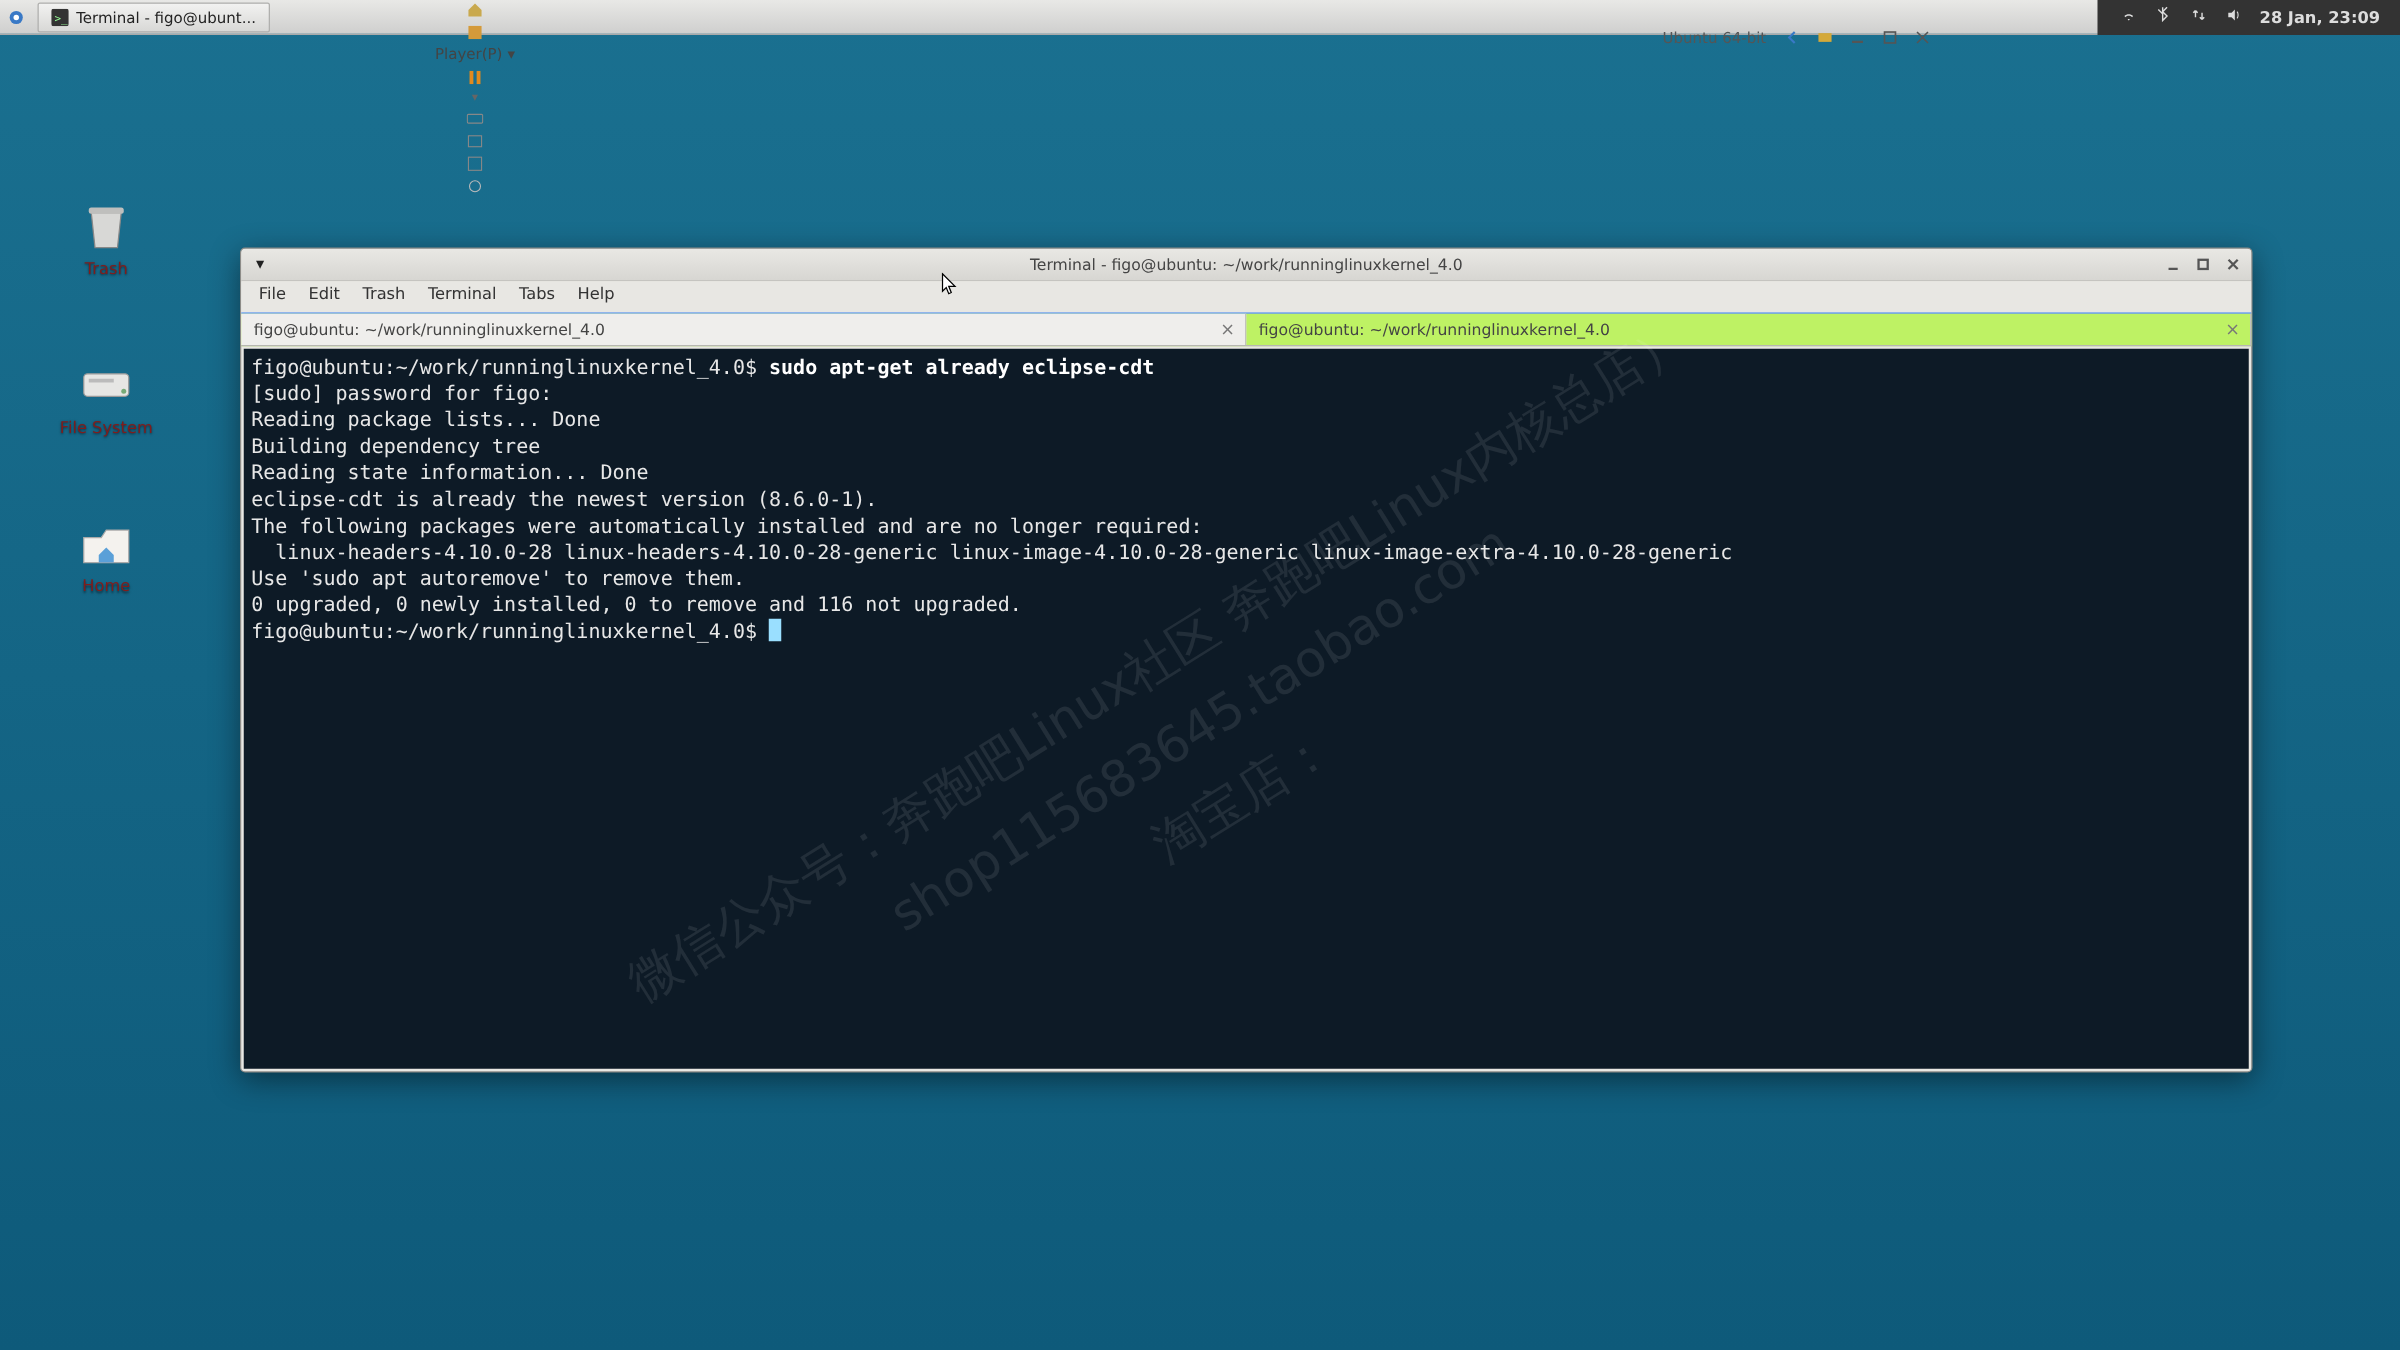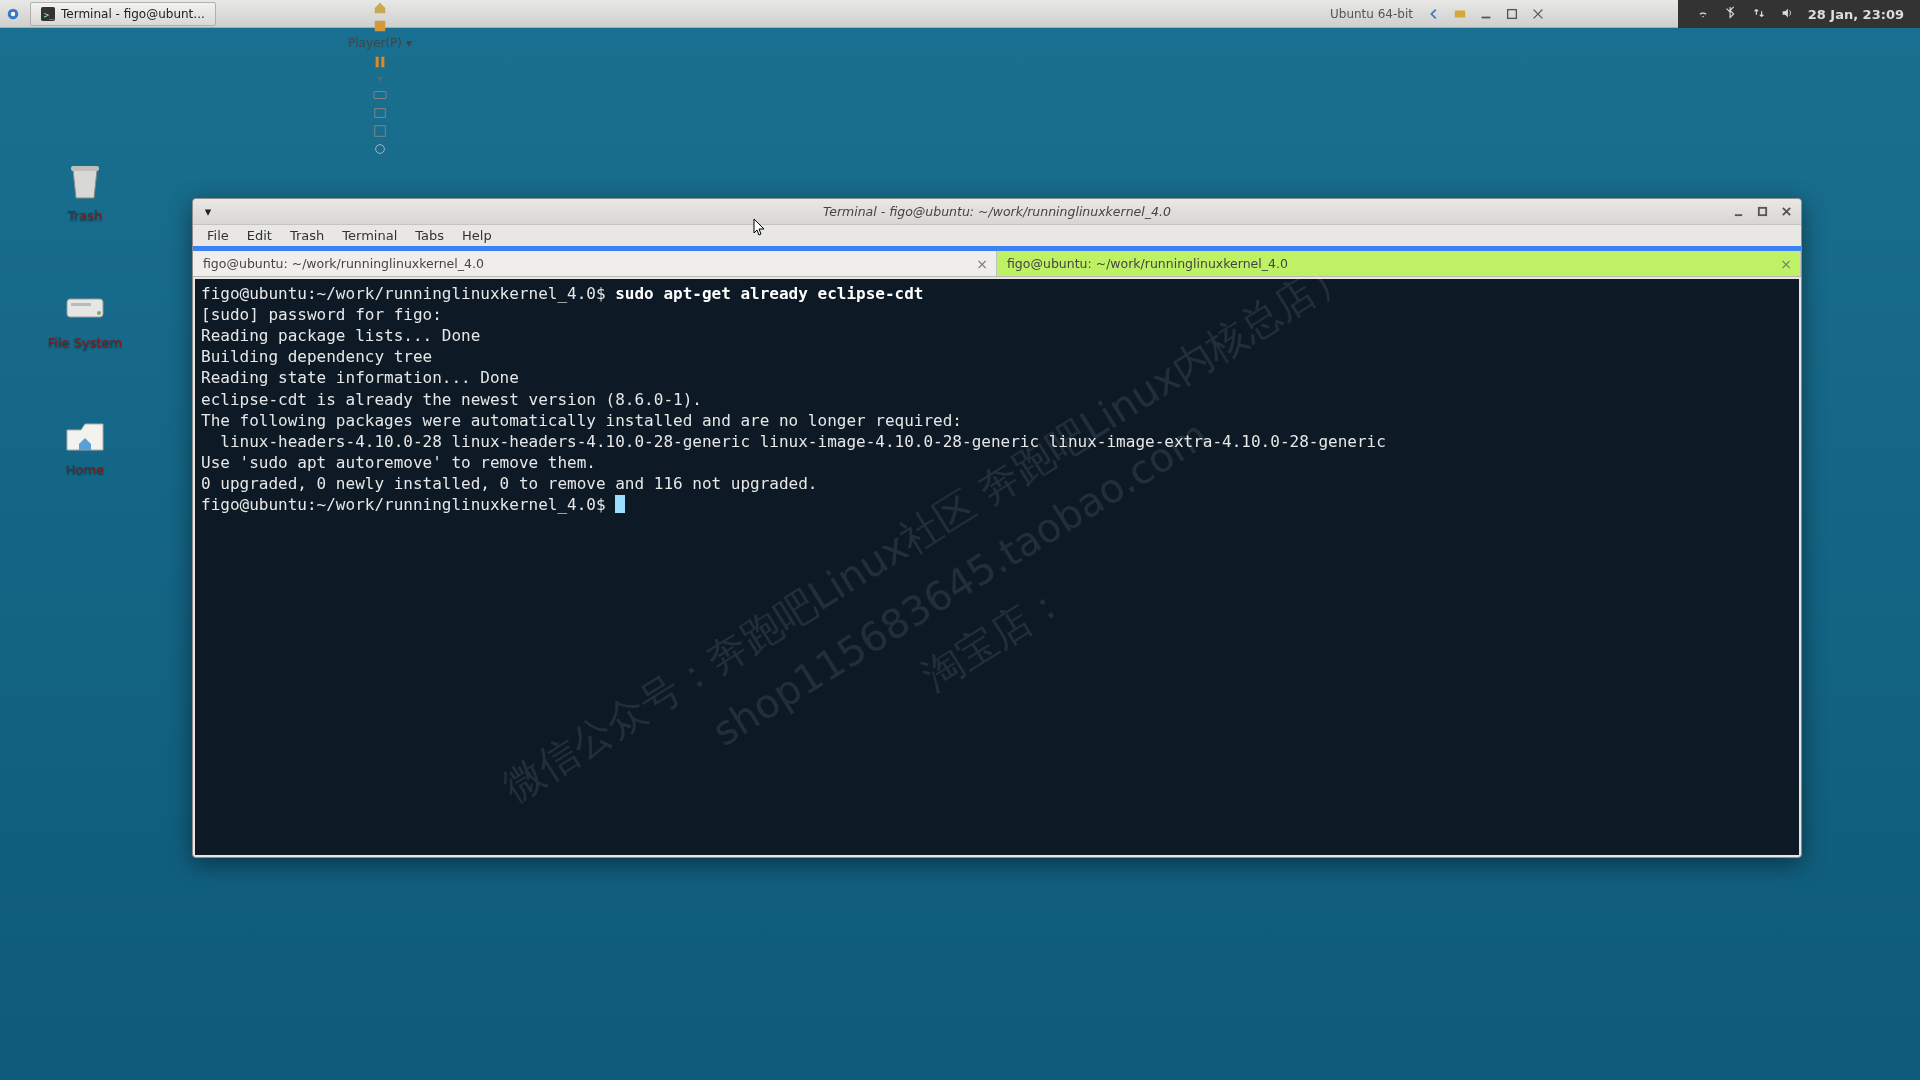--- a/index.html
+++ b/index.html
@@ -64,28 +64,28 @@
   position: absolute; left: 192px; top: 198px; width: 1610px; height: 660px;
   background: #e8e7e3; border: 1px solid #8d8c88; border-radius: 4px;
   box-shadow: 0 6px 24px rgba(0,0,0,.45);
 }
 .titlebar {
   height: 26px; display: flex; align-items: center; padding: 0 6px;
   background: linear-gradient(#e9e8e4,#d7d6d2); border-bottom: 1px solid #c5c4c0;
   border-radius: 4px 4px 0 0; position: relative;
 }
 .titlebar .menu-trigger { width: 18px; display:flex; align-items:center; justify-content:center; }
-.titlebar .title { position:absolute; left:0; right:0; text-align:center; font-size:12.5px; color:#444; pointer-events:none;font-style:italic; }
+.titlebar .title { position:absolute; left:0; right:0; text-align:center; font-size:12.5px; color:#444; pointer-events:none; }
 .titlebar .wctl { margin-left:auto; display:flex; gap:6px; }
 .titlebar .wbtn { width:18px; height:18px; display:flex; align-items:center; justify-content:center; color:#555; }
 .titlebar .wbtn svg { width:11px; height:11px; stroke:#555; fill:none; stroke-width:2; }
 
 .menubar {
-  height: 26px; display:flex; align-items:flex-end; gap: 2px; padding: 0 6px;
-  background: #e8e7e3; border-bottom: 5px solid #3b82f6;
+  height: 26px; display:flex; align-items:flex-start; gap: 2px; padding: 0 6px;
+  background: #e8e7e3; border-bottom: 1px solid #3b82f6;
 }
 .menubar .mitem { padding: 3px 8px; font-size: 13px; color: #333; }
 
 .tabbar {
   height: 26px; display:flex; align-items:stretch; background:#bef264; border-bottom:1px solid #b7b6b2;
 }
 .tabbar .tab {
   flex:1; display:flex; align-items:center; padding:0 10px; font-size:12.5px; color:#444;
   border-right:1px solid #c3c2bf; position:relative;
 }
@@ -177,21 +177,21 @@
         <rect x="2" y="2" width="12" height="12" fill="none" stroke="#888"></rect>
       </svg>
     </div>
   <div class="vm-btn">
       <svg viewBox="0 0 16 16">
         <circle cx="8" cy="8" r="5" fill="none" stroke="#bbb"></circle>
       </svg>
     </div>
 </div>
 
-<div class="panel-right" style="position:absolute;top:0;left:1330px;height:28px;display:flex;align-items:center;gap:4px">
+<div class="panel-right" style="position:absolute;top:16px;left:1330px;height:28px;display:flex;align-items:center;gap:4px">
   <span class="os-label">Ubuntu 64-bit</span>
   <div class="tray-btn">
       <svg viewBox="0 0 16 16">
         <path d="M10 3l-5 5 5 5" fill="none" stroke="#3979c6" stroke-width="2"></path>
       </svg>
     </div>
   <div class="tray-btn">
       <svg viewBox="0 0 16 16">
         <rect x="2" y="4" width="12" height="8" fill="#d4a93a"></rect>
       </svg>

